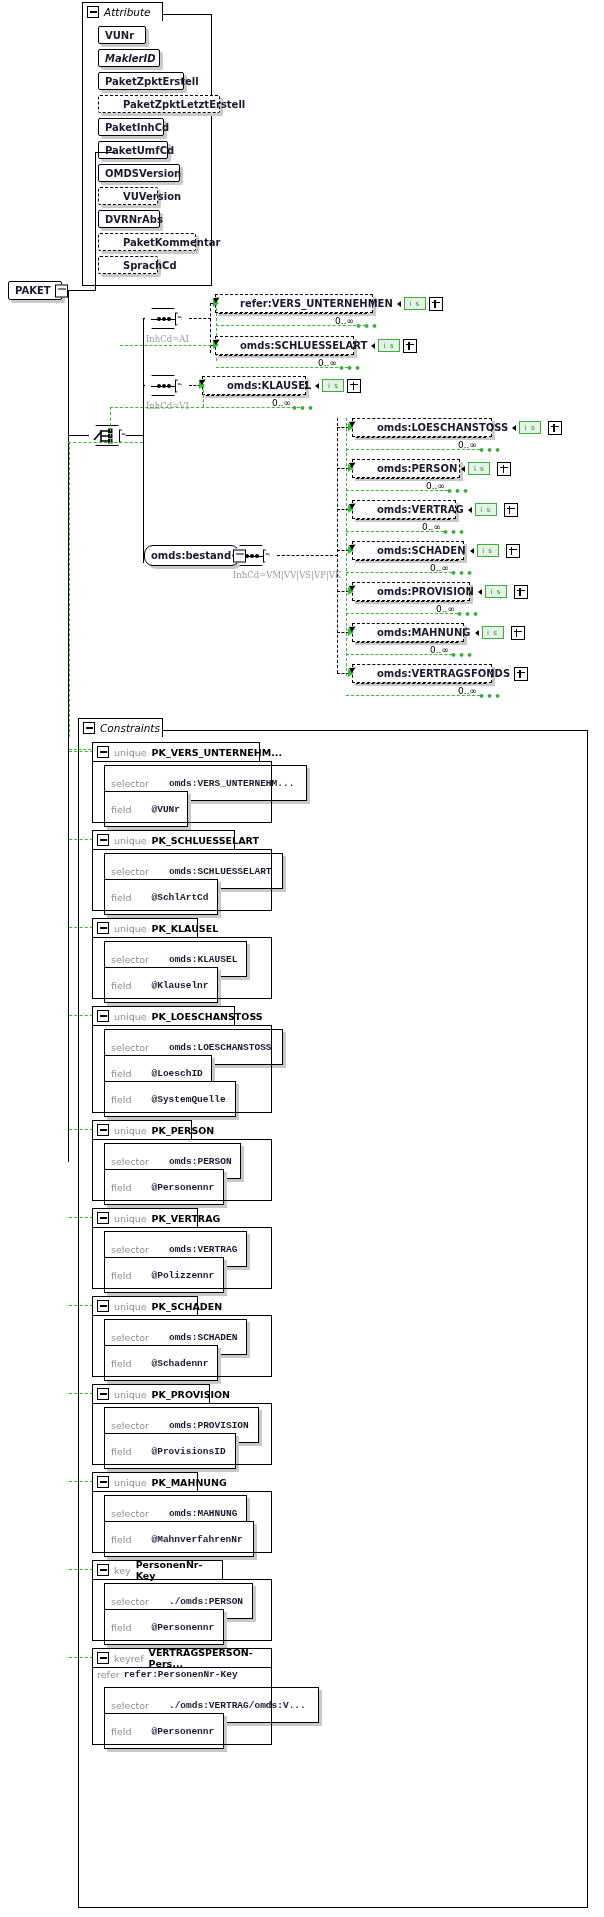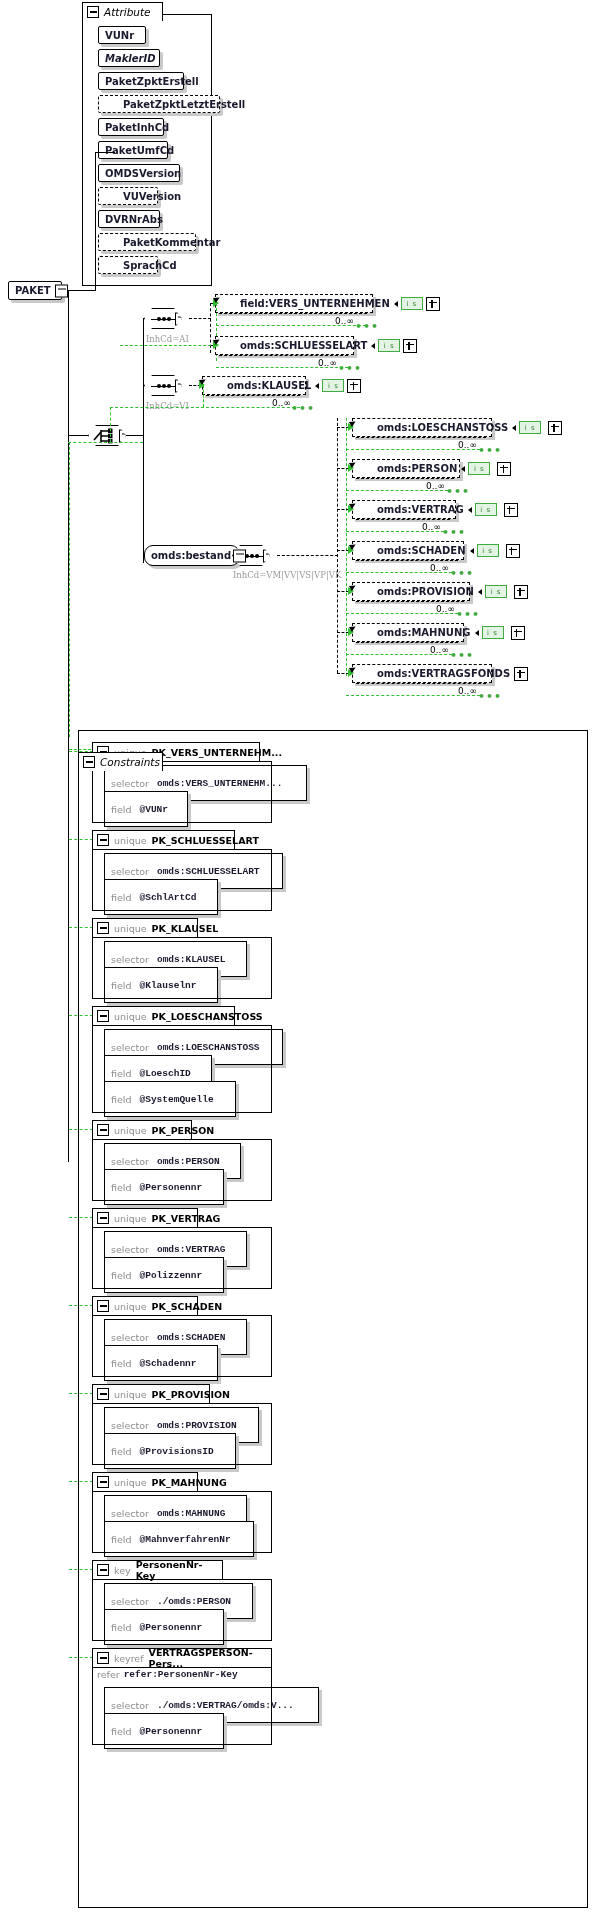--- a/index.html
+++ b/index.html
@@ -122,21 +122,21 @@
     position:absolute;width:0;height:0;
     border-top:3.5px solid transparent;border-bottom:3.5px solid transparent;
     border-left:6px solid #000;
     transform:rotate(-30deg);
   }
 
   
   .cbox{
     position:absolute;box-sizing:border-box;border:1.3px solid #000;background:#fff;
     box-shadow:3px 3px 0 0 #c9c9c9;
-    display:flex;align-items:center;gap:8px;padding:0 6px;
+    display:flex;align-items:center;gap:20px;padding:0 6px;
     height:36px;font-size:9.5px;white-space:nowrap;
   }
   .kw{color:#8d8d8d;font-weight:normal;}
   .nm{color:#000;font-weight:bold;}
   .val{color:#1a1a2e;font-weight:bold;font-family:Liberation Mono, monospace;}
   .refrow{
     position:absolute;font-size:9.5px;white-space:nowrap;display:flex;gap:4px;align-items:center;
   }
 
   .tabhdr{
@@ -229,21 +229,21 @@
     <span class="handle"></span>
   </div>
   <div class="inh" style="left:146px;top:334px;">InhCd=AI</div>
 
   <div class="dln h" style="left:189px;top:318px;width:22px;"></div>
   <div class="dln v" style="left:210px;top:303px;height:50px;"></div>
   <div class="dln h" style="left:210px;top:303px;width:8px;"></div>
   <div class="dln h" style="left:210px;top:345px;width:8px;"></div>
 
   <div class="node dashed" style="left:215px;top:294px;width:158px;height:19px;">
-    <span>field:VERS_UNTERNEHMEN</span>
+    <span>refer:VERS_UNTERNEHMEN</span>
     <span class="badge-arrow" style="margin-left:4px;"></span>
     <span class="badge">i s</span>
     <span class="plus"></span>
   </div>
   <div class="dln h" style="left:219px;top:313px;width:148px;"></div>
   <div class="occ" style="left:335px;top:316px;">0..∞</div>
   <div class="occ-dots" style="left:355px;top:320px;">•••</div>
   <div class="gln v" style="left:216px;top:303px;height:58px;"></div>
   <div class="gln h" style="left:216px;top:325px;width:150px;"></div>
   <div class="garrow" style="left:213px;top:299px;"></div>
@@ -396,21 +396,21 @@
       <div class="dln h" style="left: 356px; top: 683px; width: 130px;"></div>
       <div class="occ" style="left: 458px; top: 686px;">0..∞</div>
       <div class="occ-dots" style="left: 478px; top: 690px;">•••</div>
       <div class="gln h" style="left: 346px; top: 695px; width: 134px;"></div>
       <div class="dln h" style="left: 337px; top: 673px; width: 12px;"></div>
       <div class="garrow" style="left: 348px; top: 669px;"></div>
       <div class="barrow" style="left: 350px; top: 666px;"></div>
     </div>
 
   <div class="frame" style="left:78px;top:730px;width:510px;height:1178px;"></div>
-  <div class="frame-tab" style="left:78px;top:718px;width:85px;margin-top:34px;">
+  <div class="frame-tab" style="left:78px;top:718px;width:85px;">
     <span class="minus"></span>
     <span>Constraints</span>
   </div>
   <div class="gln h" style="left:69px;top:749px;width:22px;"></div>
 
   <div id="constraint-list">
       <div class="tabhdr" style="left: 92px; top: 742px; width: 168px;">
         <span class="minus"></span>
         <span class="kw">unique</span>
         <span class="nm">PK_VERS_UNTERNEHM...</span>

